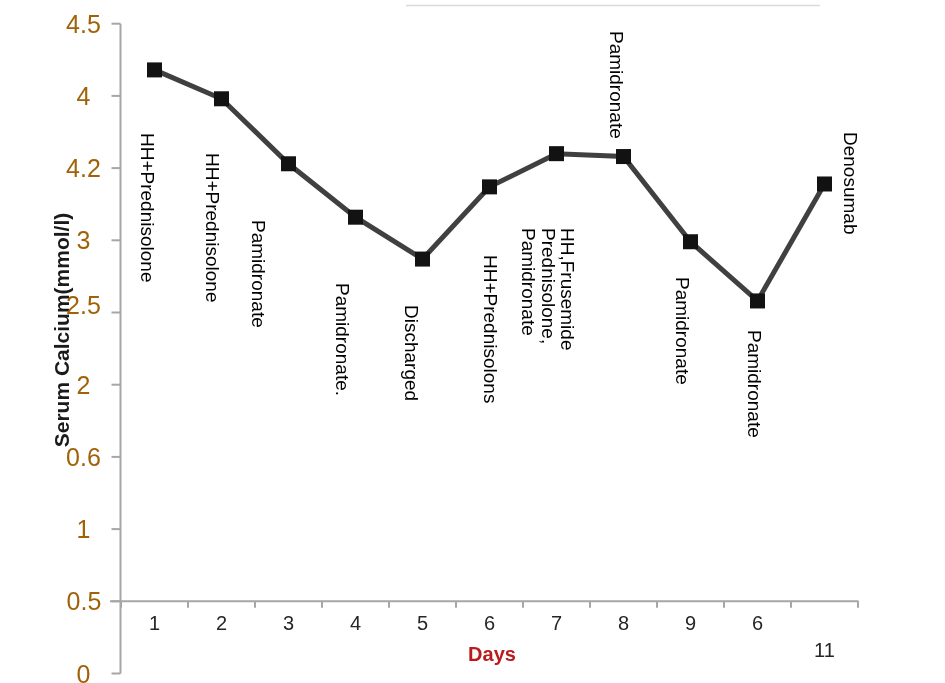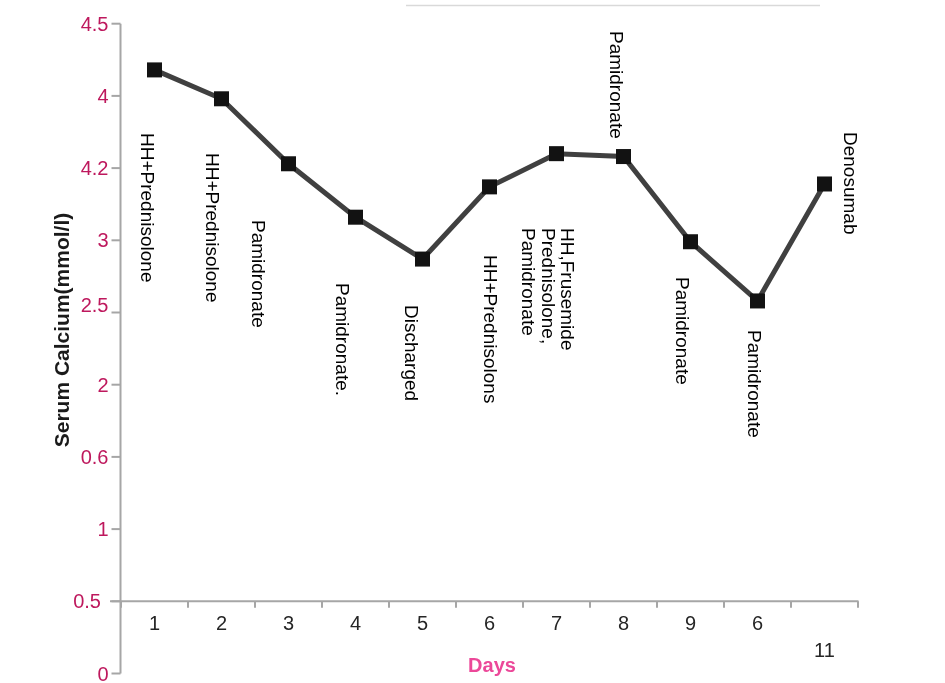--- a/index.html
+++ b/index.html
@@ -2,37 +2,37 @@
 <html><head>
 <meta charset="utf-8">
 <style>
   html,body{margin:0;padding:0;background:#ffffff;}
   #stage{
     position:relative;width:945px;height:683px;background:#ffffff;overflow:hidden;
     font-family:"Liberation Sans",sans-serif;
   }
   #plot-svg{position:absolute;left:0;top:0;}
   .ytick-label{
-    position:absolute;width:50px;text-align:right;
-    font-size:20px;color:#be185d;line-height:24px;
+    position:absolute;width:50px;text-align:center;
+    font-size:25px;color:#a16207;line-height:24px;
   }
   .xtick-label{
     position:absolute;width:44px;text-align:center;
     font-size:20px;color:#262626;line-height:24px;
   }
   .annotation{
     position:absolute;
     writing-mode:vertical-rl;text-orientation:sideways;
     white-space:pre;
     font-size:19px;line-height:19.5px;color:#000000;
     letter-spacing:0px;
   }
   .x-axis-title{
     position:absolute;left:492px;top:643px;transform:translateX(-50%);
-    font-size:20px;font-weight:bold;color:#ec4899;margin-top:11px;
+    font-size:20px;font-weight:bold;color:#b91c1c;
   }
   .y-axis-title{
     position:absolute;left:62px;top:330px;
     transform:translate(-50%,-50%) rotate(-90deg);
     white-space:nowrap;
     font-size:21px;font-weight:bold;color:#1a1a1a;
   }
 </style>
 </head>
 <body>
@@ -81,21 +81,21 @@
     <div class="y-axis-title">Serum Calcium(mmol/l)</div>
     <div class="x-axis-title">Days</div>
   <div class="ytick-label" style="left: 58.5px; top: 11.7px;">4.5</div>
       <div class="ytick-label" style="left: 58.5px; top: 83.9px;">4</div>
       <div class="ytick-label" style="left: 58.5px; top: 156.1px;">4.2</div>
       <div class="ytick-label" style="left: 58.5px; top: 228.3px;">3</div>
       <div class="ytick-label" style="left: 58.5px; top: 293px;">2.5</div>
       <div class="ytick-label" style="left: 58.5px; top: 372.7px;">2</div>
       <div class="ytick-label" style="left: 58.5px; top: 444.9px;">0.6</div>
       <div class="ytick-label" style="left: 58.5px; top: 517.1px;">1</div>
-      <div class="ytick-label" style="left: 51px; top: 589.3px;">0.5</div>
+      <div class="ytick-label" style="left: 59px; top: 589.3px;">0.5</div>
       <div class="ytick-label" style="left: 58.5px; top: 661.5px;">0</div>
       <div class="xtick-label" style="left: 132.5px; top: 611px;">1</div>
       <div class="xtick-label" style="left: 199.5px; top: 611px;">2</div>
       <div class="xtick-label" style="left: 266.5px; top: 611px;">3</div>
       <div class="xtick-label" style="left: 333.5px; top: 611px;">4</div>
       <div class="xtick-label" style="left: 400.5px; top: 611px;">5</div>
       <div class="xtick-label" style="left: 467.5px; top: 611px;">6</div>
       <div class="xtick-label" style="left: 534.5px; top: 611px;">7</div>
       <div class="xtick-label" style="left: 601.5px; top: 611px;">8</div>
       <div class="xtick-label" style="left: 668.5px; top: 611px;">9</div>

